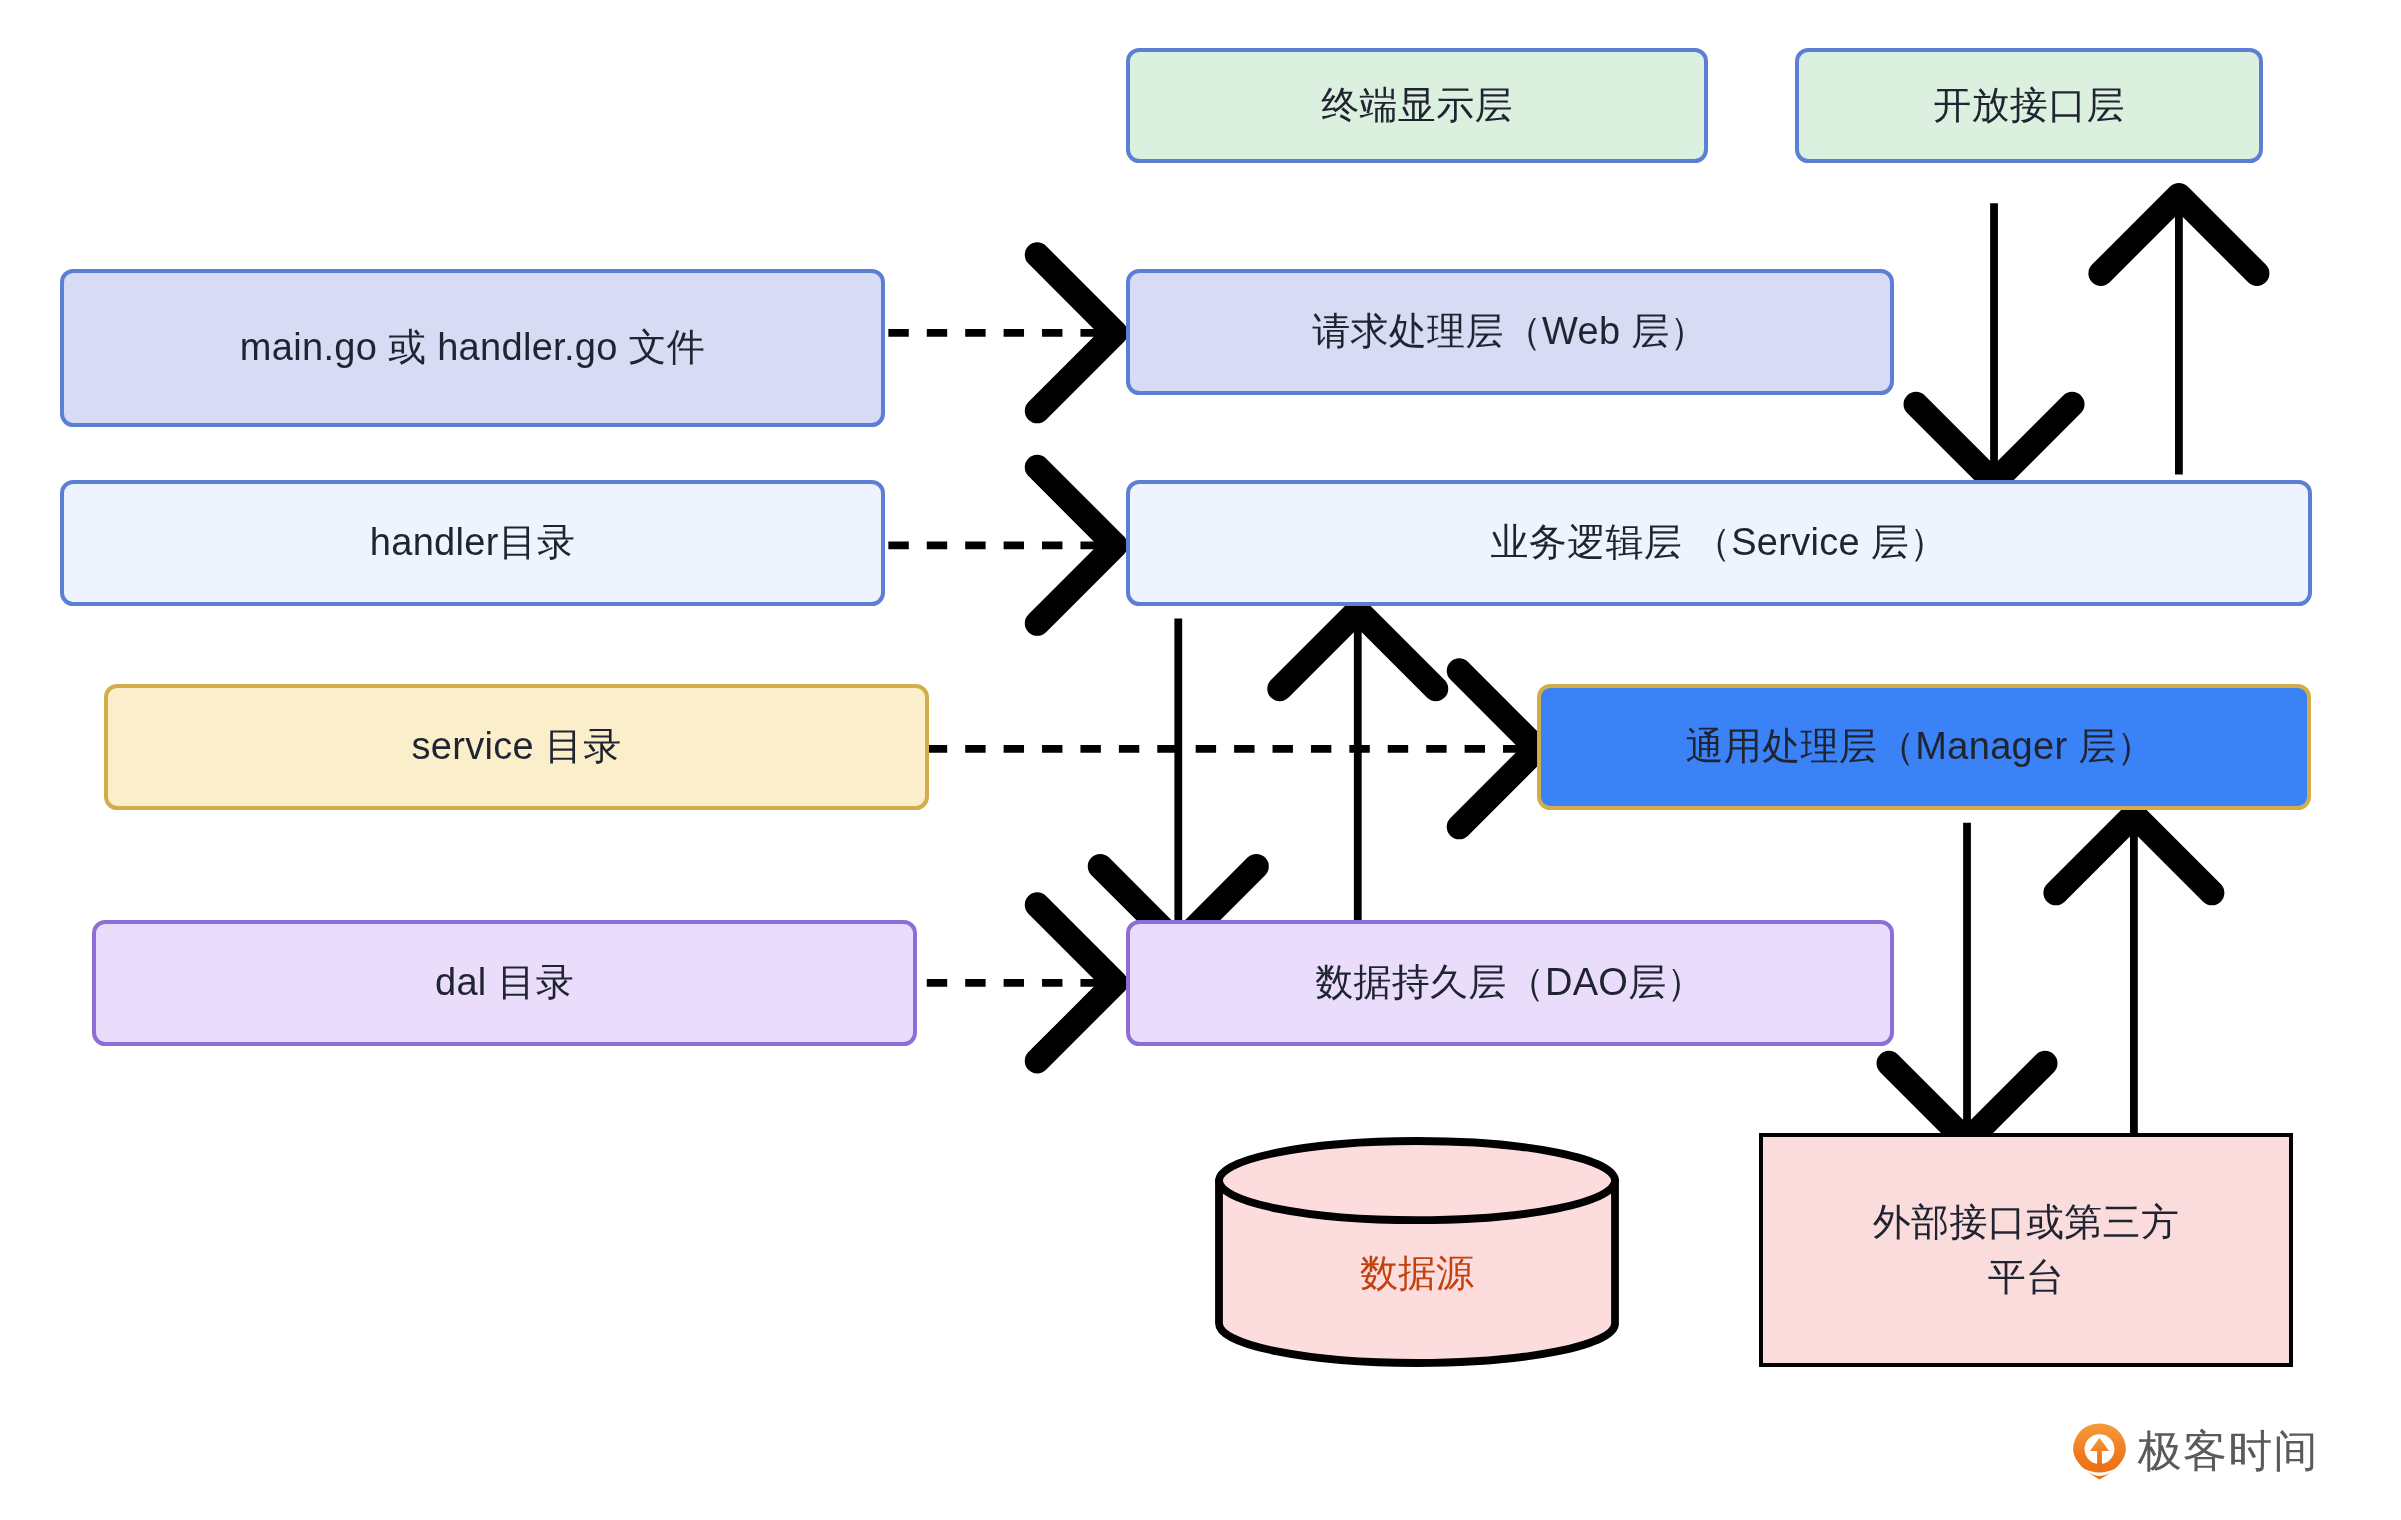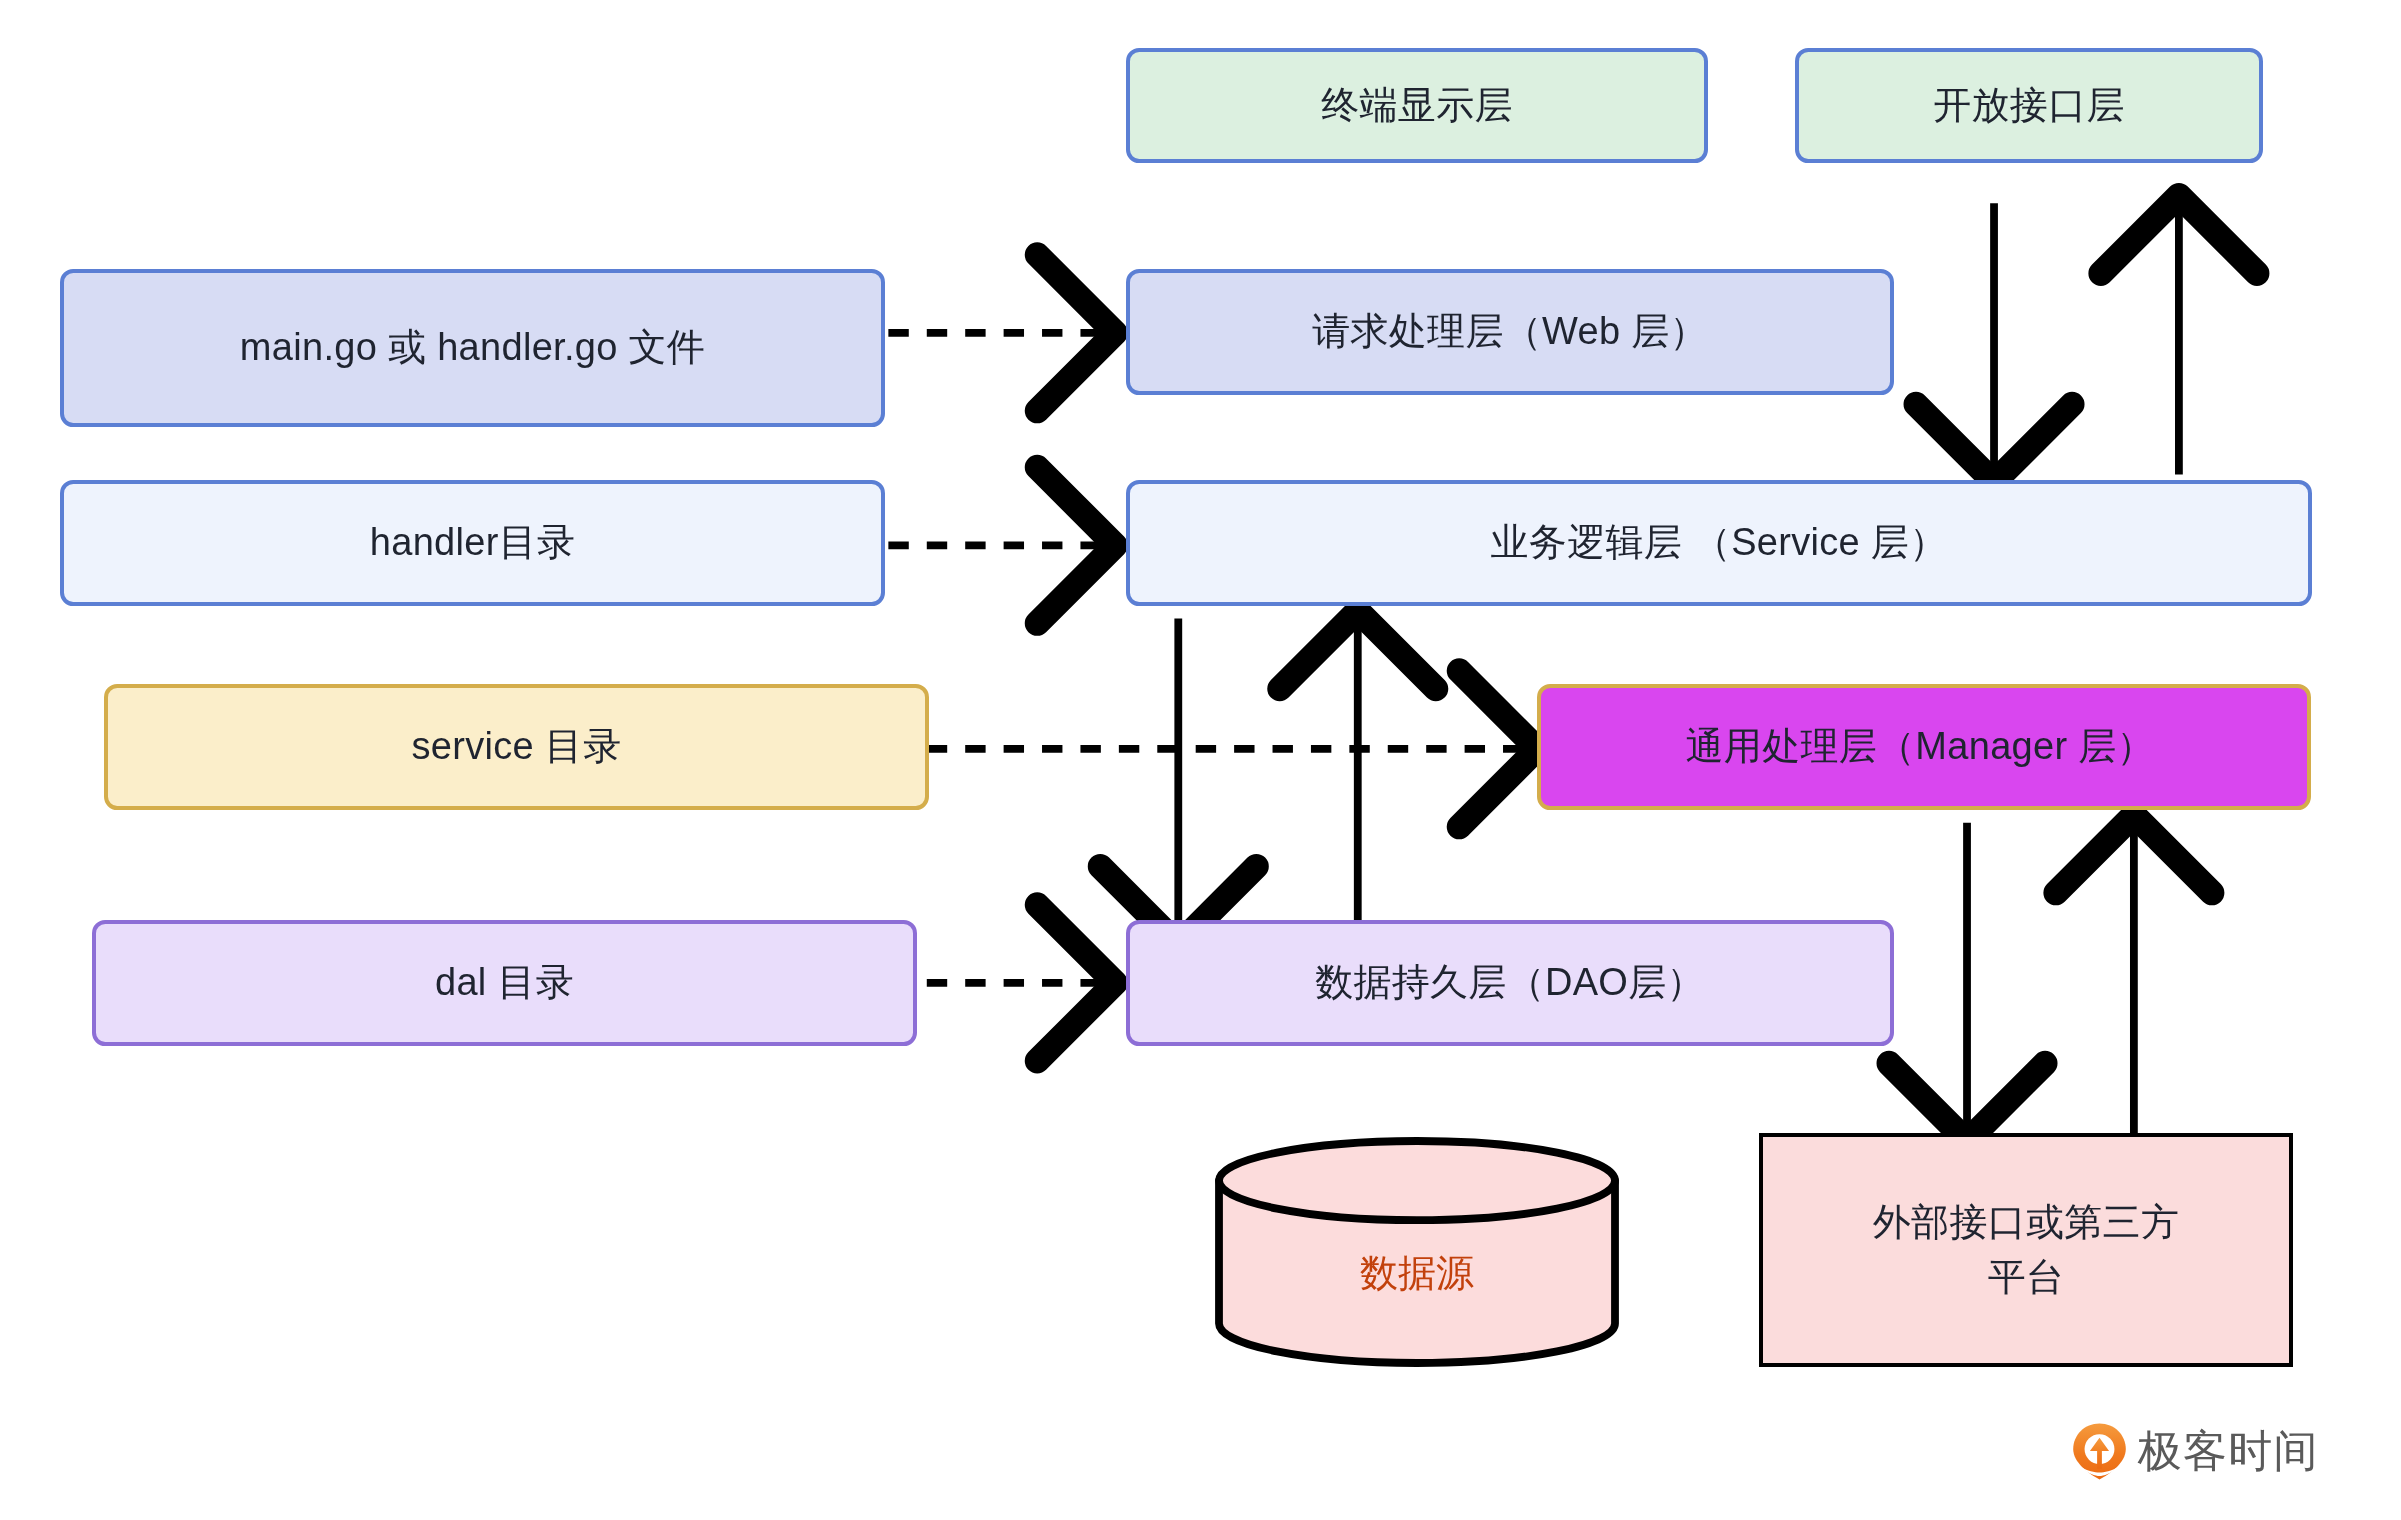--- a/index.html
+++ b/index.html
@@ -157,21 +157,21 @@
               background:#eef3fd; border-color:#5b7fd4;">
     <span>业务逻辑层 （Service 层）</span>
   </div>
 
   <div class="node rounded" style="left:60px; top:684px; width:825px; height:126px;
               background:#fbeeca; border-color:#d4ad4b;margin-left:44px;">
     <span>service 目录</span>
   </div>
 
   <div class="node rounded" style="left:1537px; top:684px; width:774px; height:126px;
-              background:#d946ef; border-color:#d4ad4b;padding-left:8px;">
+              background:#3b82f6; border-color:#d4ad4b;padding-left:8px;">
     <span>通用处理层（Manager 层）</span>
   </div>
 
   <div class="node rounded" style="left:60px; top:920px; width:825px; height:126px;
               background:#e9ddfb; border-color:#8d6ed6;margin-left:32px;">
     <span>dal 目录</span>
   </div>
 
   <div class="node rounded" style="left:1126px; top:920px; width:768px; height:126px;
               background:#e9ddfb; border-color:#8d6ed6;">

